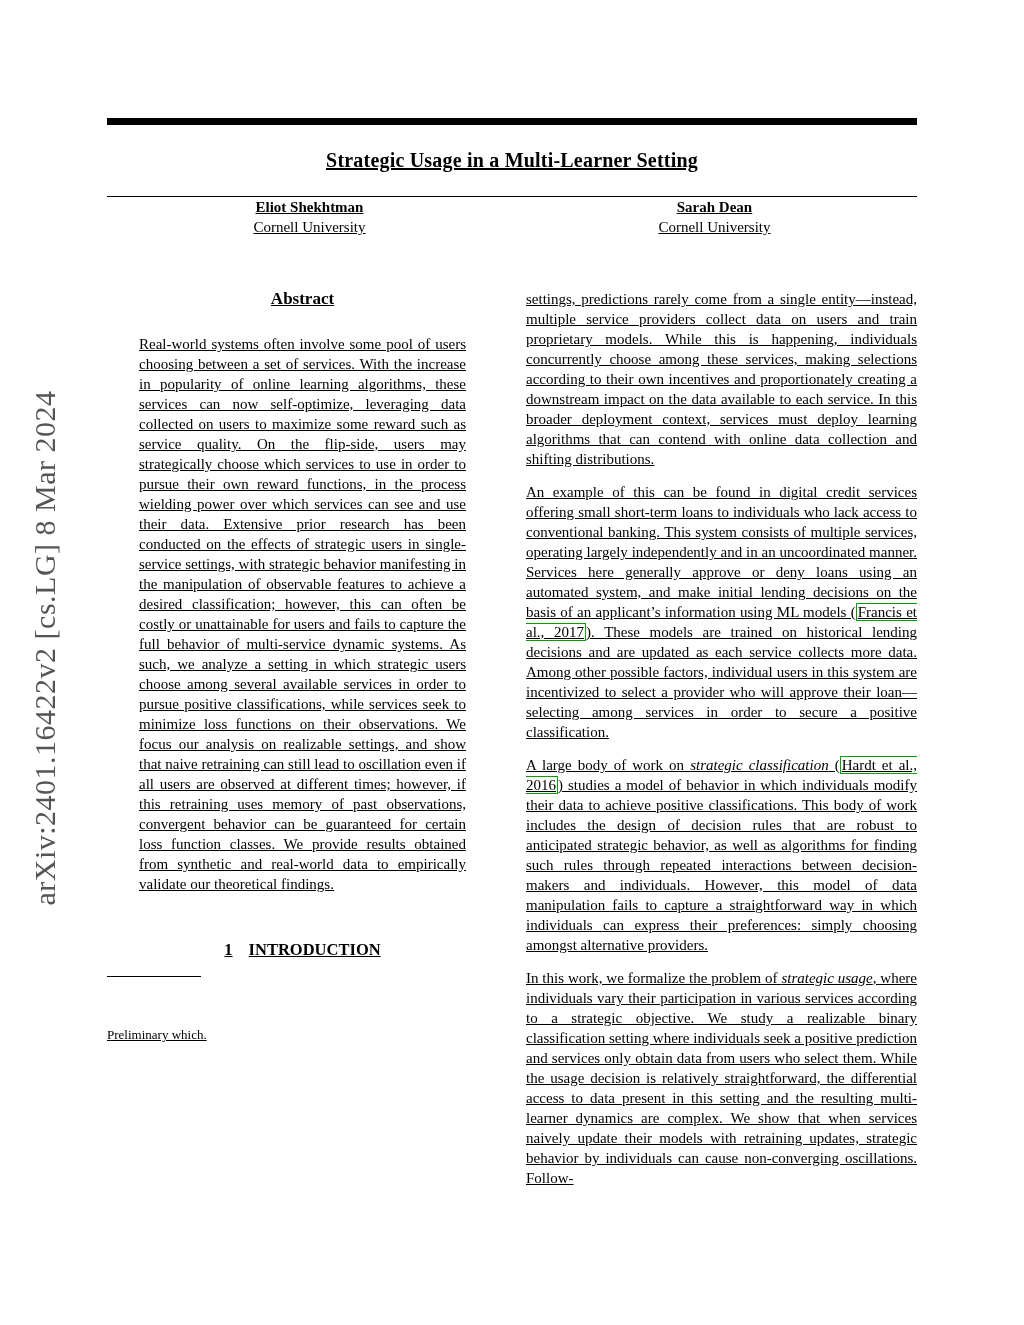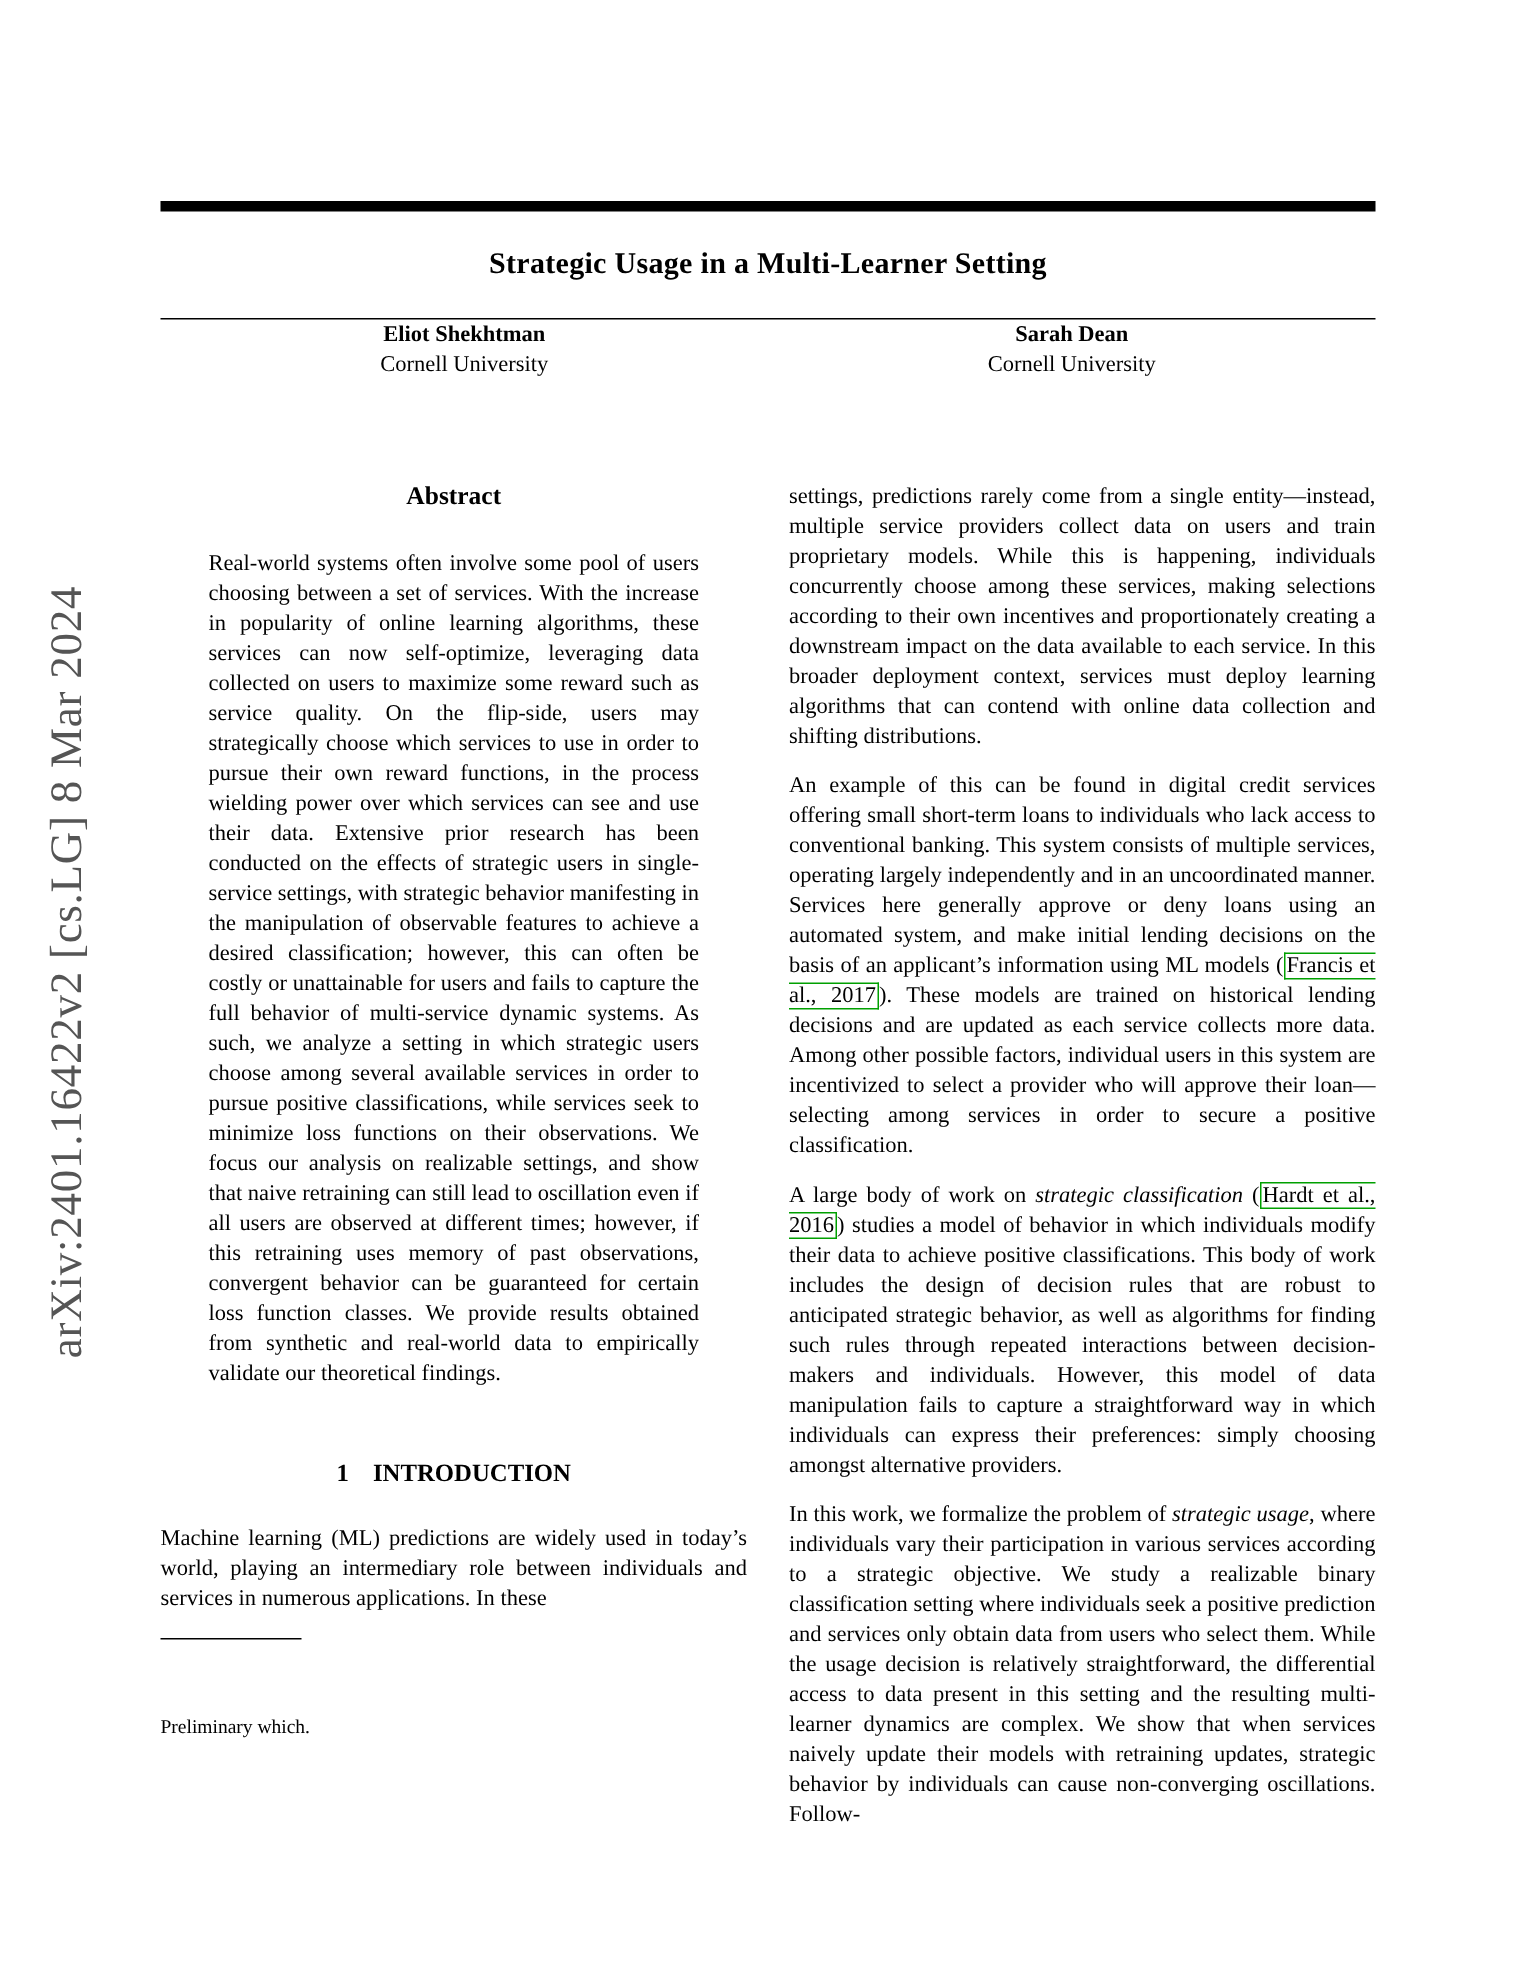--- a/index.html
+++ b/index.html
@@ -13,22 +13,23 @@
     color: #000;
   }
   .page {
     position: relative;
     width: 1024px;
     height: 1325px;
   }
   .content {
     position: absolute;
     left: 107px;
-    top: 16px;
+    top: 0;
     width: 810px;
+    text-decoration: underline;
   }
   .top-rule {
     margin-top: 118px;
     height: 7px;
     background: #000;
   }
   .paper-title {
     margin-top: 24px;
     text-align: center;
     font-size: 20px;
@@ -45,21 +46,21 @@
   }
   .author {
     width: 50%;
     text-align: center;
     font-size: 15px;
     line-height: 20px;
   }
   .author .name { font-weight: bold; }
   .columns {
     display: flex;
-    margin-top: 68px;
+    margin-top: 52px;
     gap: 28px;
   }
   .col {
     width: 391px;
     font-size: 15px;
     line-height: 20px;
     text-align: justify;
     hyphens: auto;
   }
   .abstract-heading {
@@ -141,21 +142,20 @@
     <div class="columns">
 
       <div class="col left-col">
         <div class="abstract-heading">Abstract</div>
         <div class="abstract-body">Real-world systems often involve some pool of users choosing between a set of services. With the increase in popularity of online learning algorithms, these services can now self-optimize, leveraging data collected on users to maximize some reward such as service quality. On the flip-side, users may strategically choose which services to use in order to pursue their own reward functions, in the process wielding power over which services can see and use their data. Extensive prior research has been conducted on the effects of strategic users in single-service settings, with strategic behavior manifesting in the manipulation of observable features to achieve a desired classification; however, this can often be costly or unattainable for users and fails to capture the full behavior of multi-service dynamic systems. As such, we analyze a setting in which strategic users choose among several available services in order to pursue positive classifications, while services seek to minimize loss functions on their observations. We focus our analysis on realizable settings, and show that naive retraining can still lead to oscillation even if all users are observed at different times; however, if this retraining uses memory of past observations, convergent behavior can be guaranteed for certain loss function classes. We provide results obtained from synthetic and real-world data to empirically validate our theoretical findings.</div>
 
         <div class="section-heading">
           <span class="sec-num">1</span><span>INTRODUCTION</span>
         </div>
 
-        <div class="intro-para">Machine learning (ML) predictions are widely used in today’s world, playing an intermediary role between individuals and services in numerous applications. In these</div>
 
         <div class="footnote-rule"></div>
         <div class="footnote-text">Preliminary which.</div>
       </div>
 
       <div class="col right-col">
         <p>settings, predictions rarely come from a single entity—instead, multiple service providers collect data on users and train proprietary models. While this is happening, individuals concurrently choose among these services, making selections according to their own incentives and proportionately creating a downstream impact on the data available to each service. In this broader deployment context, services must deploy learning algorithms that can contend with online data collection and shifting distributions.</p>
 
         <p><span>An example of this can be found in digital credit services offering small short-term loans to individuals who lack access to conventional banking. This system consists of multiple services, operating largely independently and in an uncoordinated manner. Services here generally approve or deny loans using an automated system, and make initial lending decisions on the basis of an applicant’s information using ML models (</span><span class="cite">Francis et al., 2017</span><span>). These models are trained on historical lending decisions and are updated as each service collects more data. Among other possible factors, individual users in this system are incentivized to select a provider who will approve their loan—selecting among services in order to secure a positive classification.</span></p>
 

